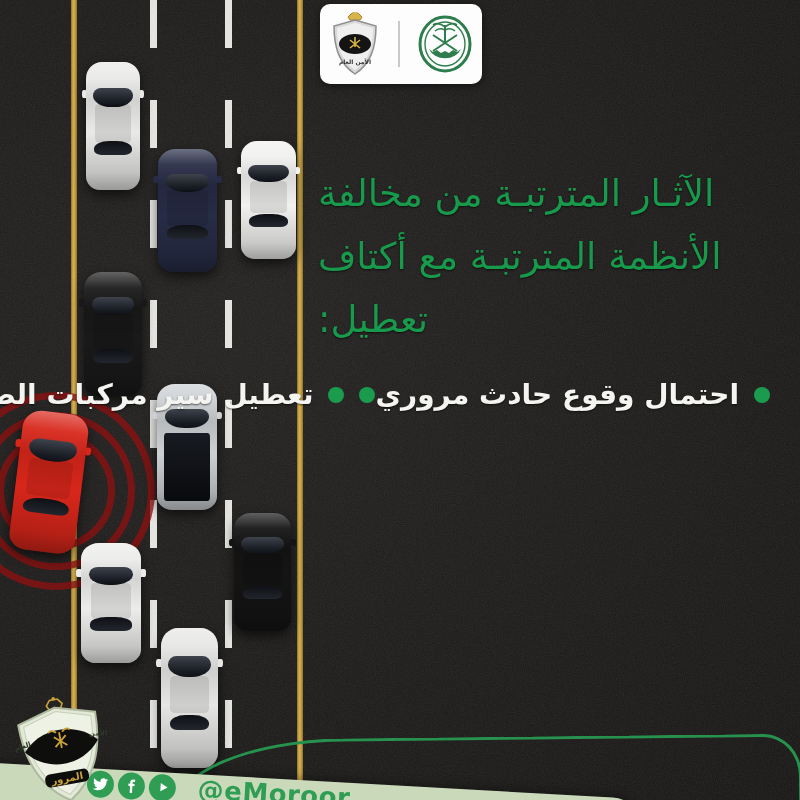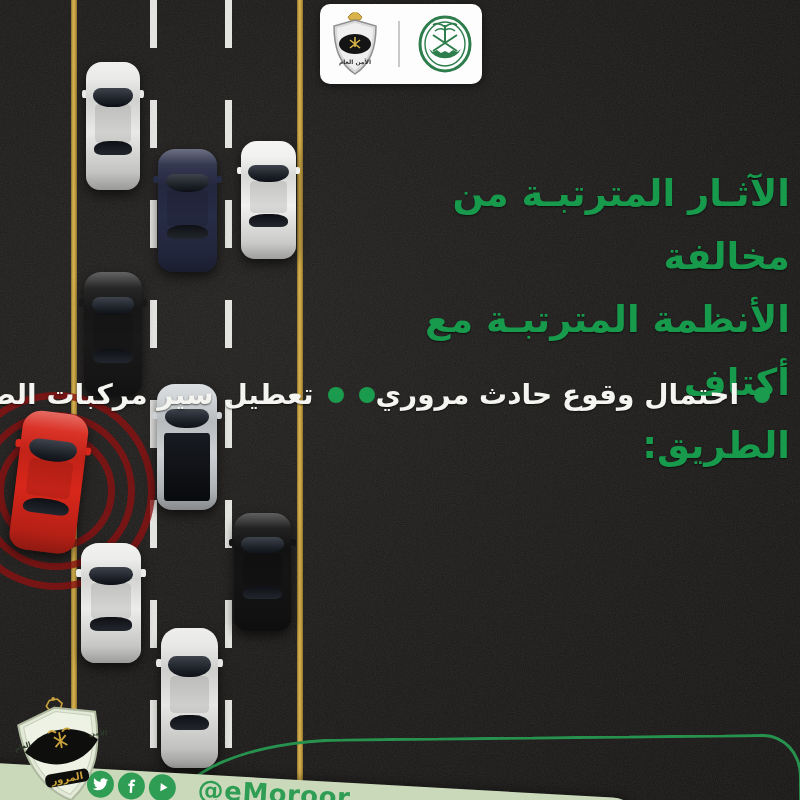--- a/index.html
+++ b/index.html
@@ -35,21 +35,21 @@
   .car.kind-pickup .bed{position:absolute;left:11%;right:11%;top:39%;bottom:7%;
        background:linear-gradient(#181b21,#090a0d);border-radius:6%;}
   .ring{position:absolute;border-radius:50%;z-index:3;border:7px solid rgba(141,17,17,.78);}
   
   #logo-box{position:absolute;left:320px;top:4px;width:162px;height:80px;z-index:6;
     background:#fdfdfd;border-radius:10px;box-shadow:0 2px 8px rgba(0,0,0,.5);
     display:flex;align-items:center;justify-content:space-around;}
   #logo-divider{width:2px;height:46px;background:#c9c9c9;}
   
   #title-block{position:absolute;left:318px;top:162px;width:472px;z-index:6;
-    direction:rtl;text-align:right;color:#189a4c;font-weight:bold;font-size:37px;line-height:63px;
+    direction:rtl;text-align:left;color:#189a4c;font-weight:normal;font-size:37px;line-height:63px;
     text-shadow:0 1px 2px rgba(0,0,0,.6);}
   
   #bullet-list{position:absolute;right:30px;top:378px;z-index:6;direction:rtl;
     display:flex;flex-direction:row;}
   .bullet-row{display:flex;align-items:center;}
   .bullet-dot{width:16px;height:16px;border-radius:50%;background:#1b9b4e;margin-left:15px;flex:0 0 auto;}
   .bullet-text{color:#f4f4f1;font-weight:bold;font-size:28px;white-space:nowrap;
     text-shadow:0 1px 2px rgba(0,0,0,.6);}
   
   #footer-line{position:absolute;left:172px;top:737px;width:624px;height:90px;z-index:7;
@@ -182,21 +182,21 @@
       <path d="M29 12 v18" stroke="#2e7d4c" stroke-width="2"></path>
       <path d="M29 14 c-5 -4 -9 -4 -12 -2 M29 14 c5 -4 9 -4 12 -2 M29 17 c-4 -2 -8 -1 -10 1 M29 17 c4 -2 8 -1 10 1" stroke="#2e7d4c" stroke-width="1.6" fill="none"></path>
       <path d="M17 22 L41 38 M41 22 L17 38" stroke="#2e7d4c" stroke-width="2"></path>
       <path d="M13 36 a17 14 0 0 0 32 0 l-4 3 -4 -2 -4 3 -4 -2 -4 2 -4 -3 -4 2 Z" fill="#2e7d4c"></path>
     </svg>
   </div>
 
   <div id="title-block">
     <div>الآثـار المترتبـة من مخالفة</div>
     <div>الأنظمة المترتبـة مع أكتاف</div>
-    <div>الطريق:</div>
+    <div>تعطيل:</div>
   </div>
 
   <div id="bullet-list">
       <div class="bullet-row">
         <span class="bullet-dot" style="background: rgb(27, 155, 78);"></span>
         <span class="bullet-text">احتمال وقوع حادث مروري</span>
       </div>
       <div class="bullet-row">
         <span class="bullet-dot" style="background: rgb(27, 155, 78);"></span>
       </div>

